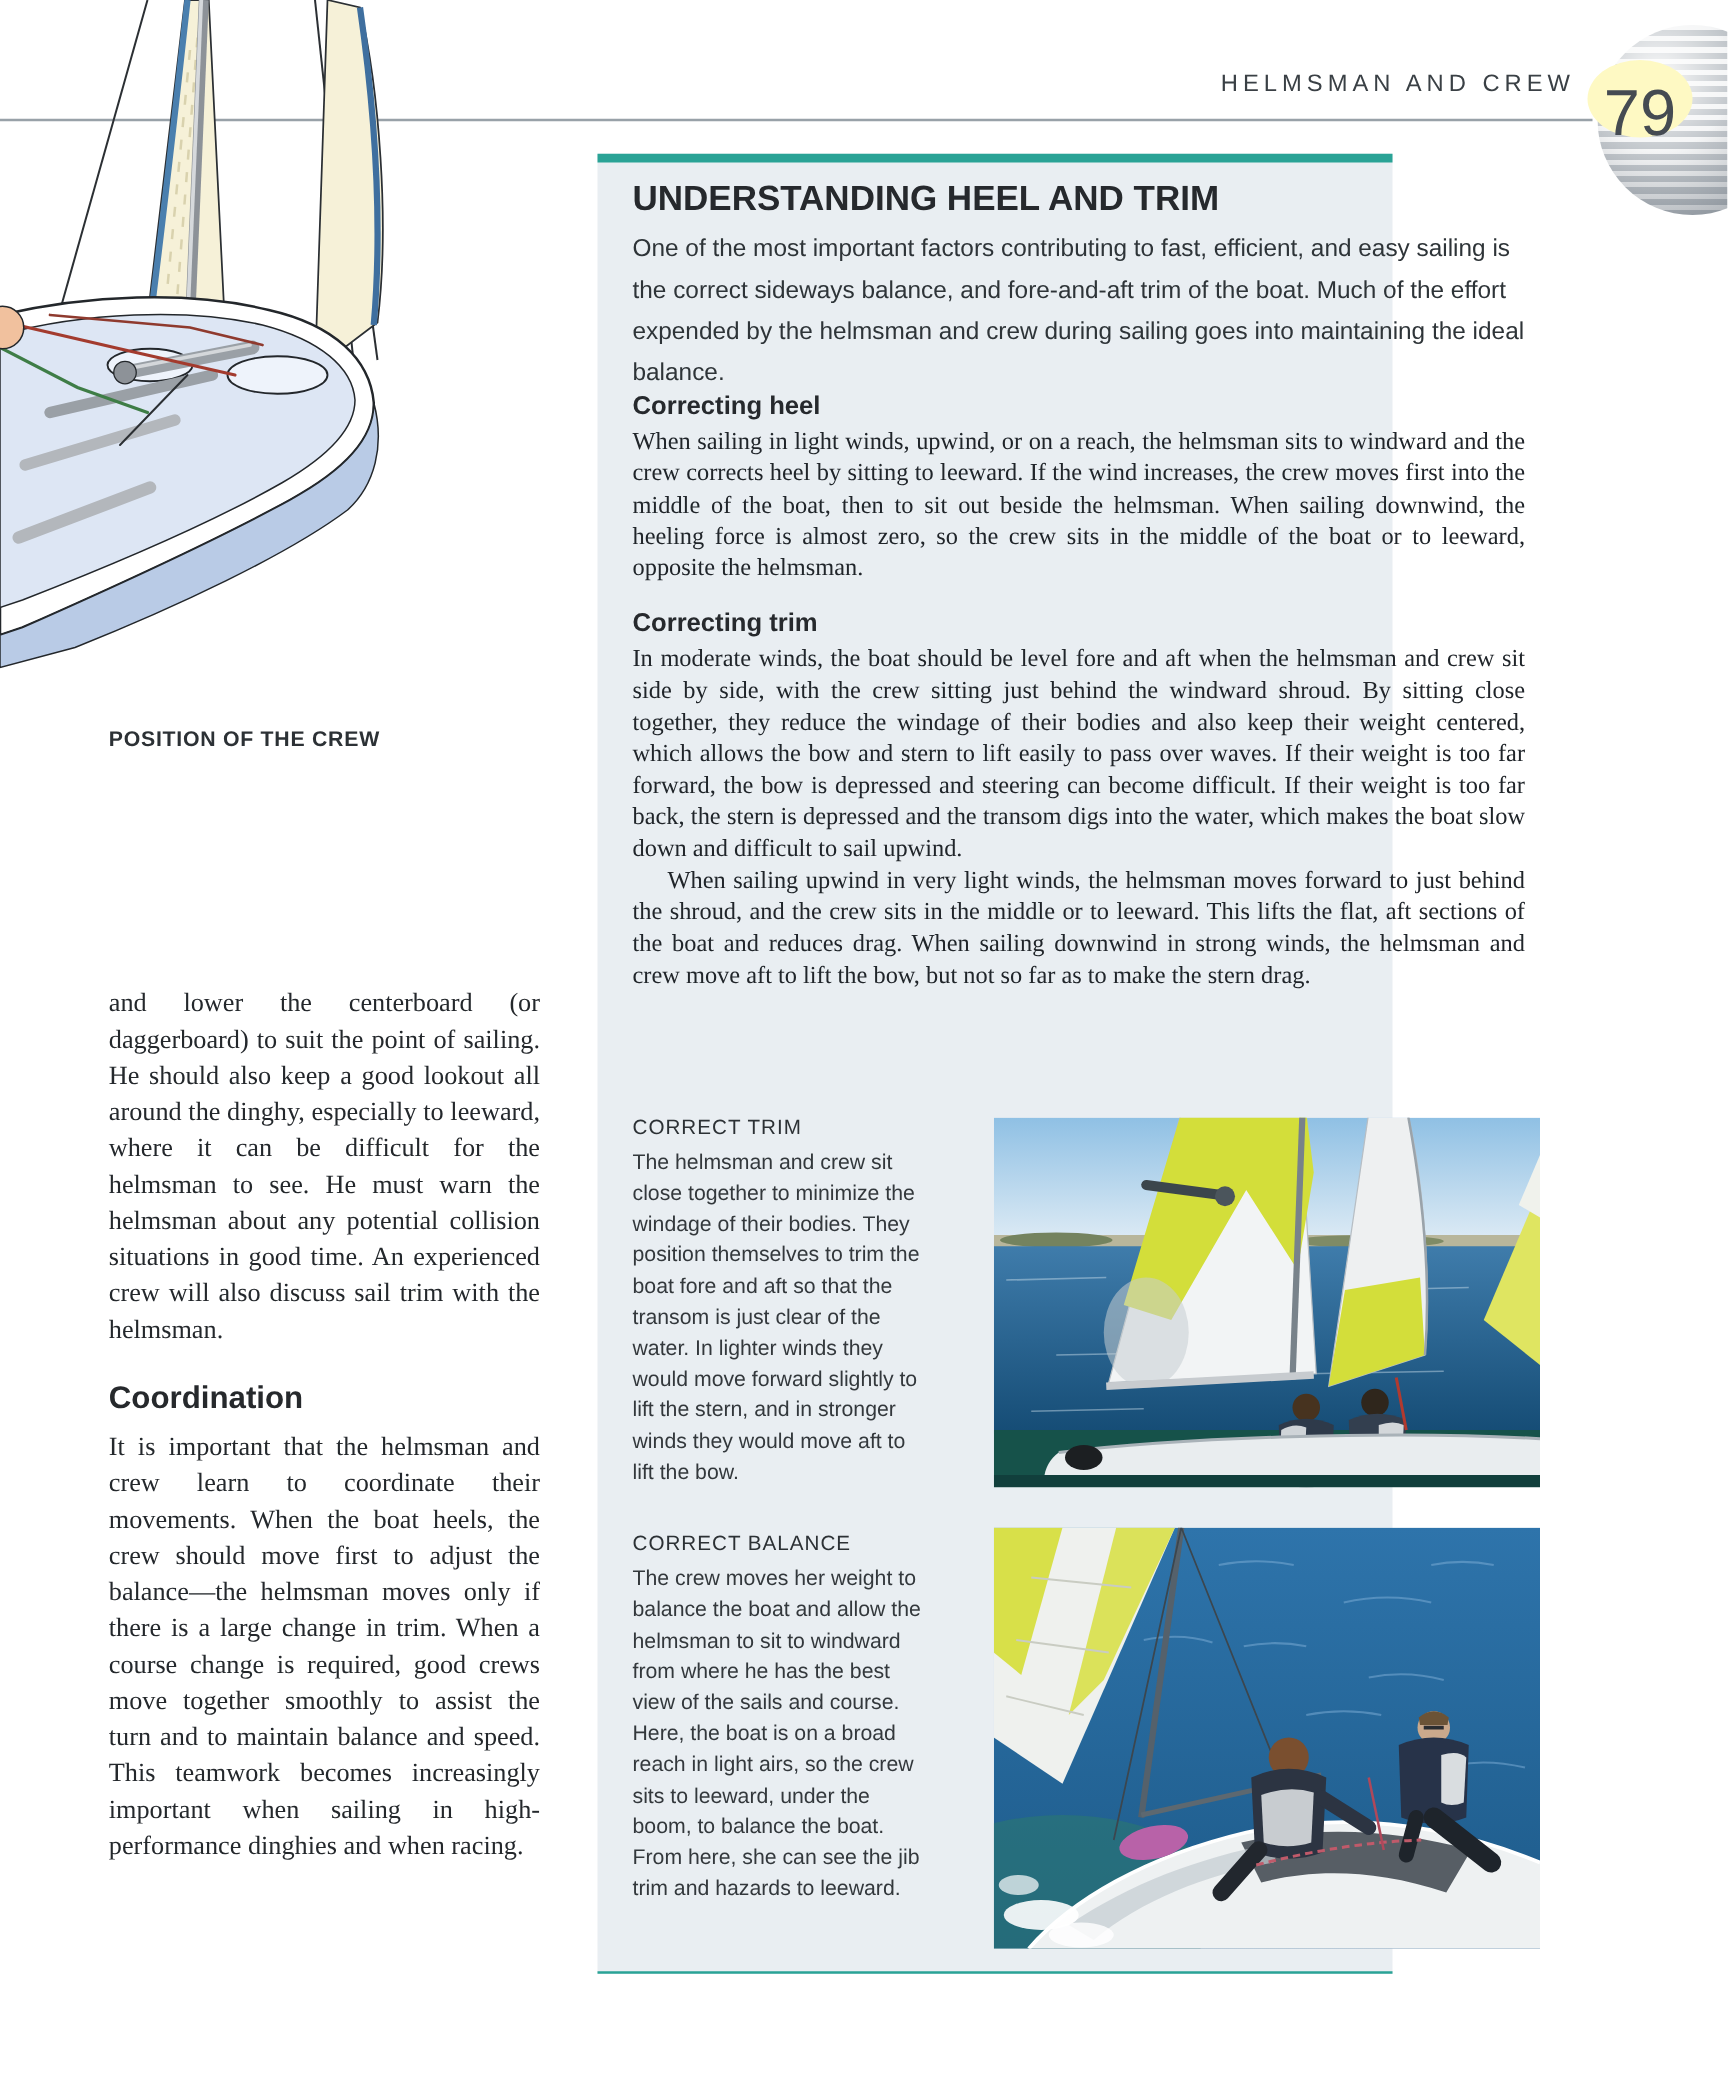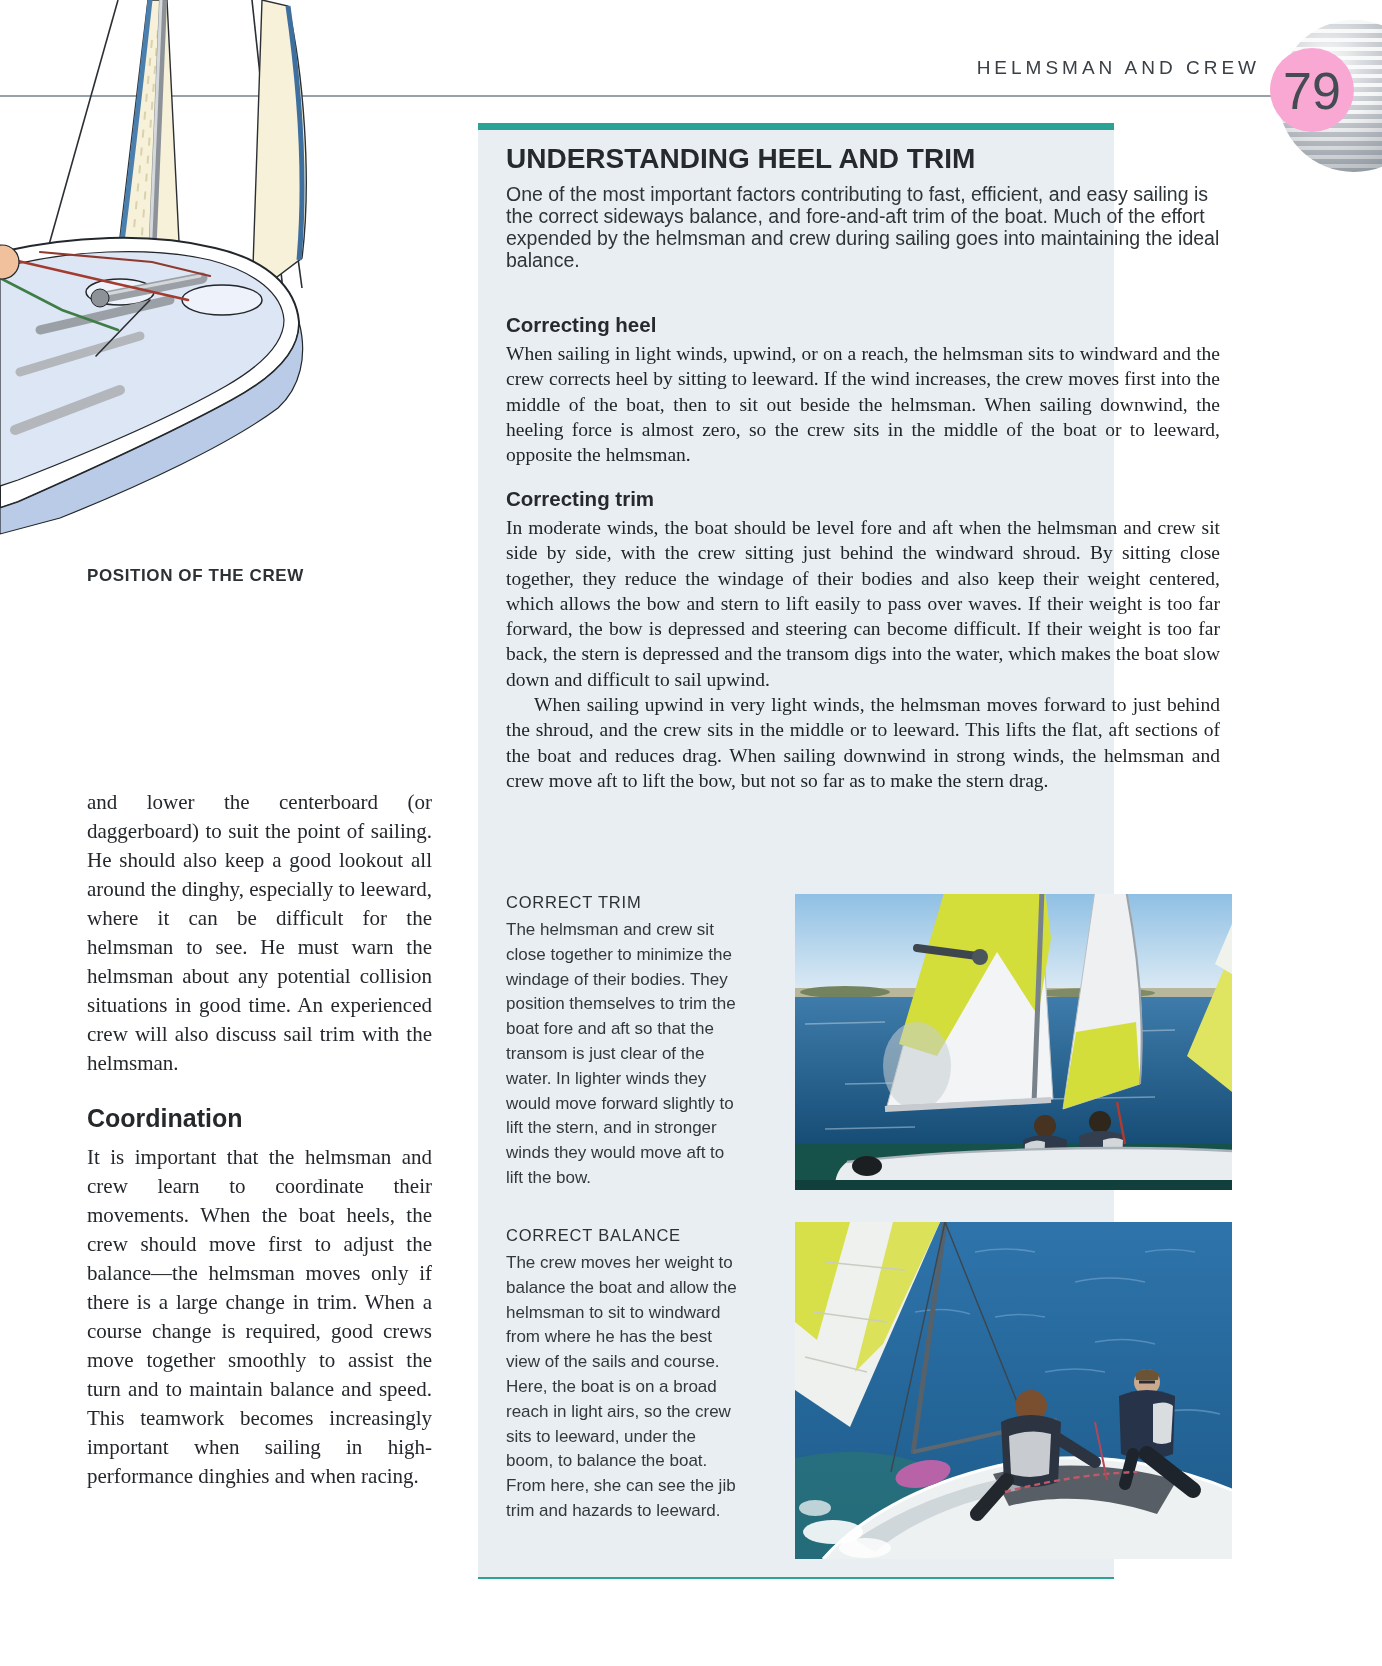--- a/index.html
+++ b/index.html
@@ -6,38 +6,38 @@
   .page{position:relative;width:1382px;height:1666px;background:#ffffff;overflow:hidden;
         font-family:"Liberation Sans",sans-serif;}
   
   .hdr-title{position:absolute;top:57px;left:0;width:1260px;text-align:right;
              font-size:19px;font-weight:400;letter-spacing:4px;color:#3a4045;}
   .hdr-rule{position:absolute;top:95px;left:0;width:1274px;height:2px;background:#98a1a8;}
   .sphere{position:absolute;left:1278px;top:20px;width:152px;height:152px;border-radius:50%;
           background:
             radial-gradient(circle at 32% 28%, rgba(255,255,255,.95) 0%, rgba(255,255,255,.25) 38%, rgba(105,114,124,.45) 78%, rgba(75,84,94,.62) 100%),
             repeating-linear-gradient(180deg,#f2f3f4 0px,#f2f3f4 4px,#b2b8be 4px,#b2b8be 9px);}
-  .pageno{position:absolute;left:1270px;top:48px;width:84px;height:84px;border-radius:50%;
-          background:#f9a8d4;text-align:center;line-height:86px;font-size:52px;font-weight:300;
+  .pageno{position:absolute;left:1270px;top:48px;width:84px;height:62px;border-radius:50%;
+          background:#fef9c3;text-align:center;line-height:86px;font-size:52px;font-weight:300;
           color:#454b52;}
   
   .illo{position:absolute;left:0;top:0;width:335px;height:535px;}
   .pos-caption{position:absolute;left:87px;top:566px;width:338px;}
-  .cap-head{font-size:17px;font-weight:700;letter-spacing:.6px;color:#2c3135;margin:0 0 7px 0;}
+  .cap-head{font-size:17px;font-weight:700;letter-spacing:.6px;color:#2c3135;margin:16px 0 7px 0;}
   .cap-body{font-size:17.5px;line-height:27px;color:#33383c;}
   .leftcol{position:absolute;left:87px;top:788px;width:345px;font-family:"Liberation Serif",serif;
            font-size:21px;line-height:29px;color:#24282c;text-align:justify;}
   .leftcol p{margin:0;}
   .coord-head{font-family:"Liberation Sans",sans-serif;font-size:25px;font-weight:700;
               color:#26292c;margin:26px 0 10px 0;text-align:left;}
   
   .panel{position:absolute;left:478px;top:123px;width:636px;height:1456px;box-sizing:border-box;
          background:#e9eef2;border-top:7px solid #2aa396;border-bottom:2px solid #2aa396;}
   .p-title{position:absolute;left:28px;top:13px;font-size:28px;font-weight:700;color:#26292d;}
-  .p-intro{position:absolute;left:28px;top:53px;width:726px;font-size:19.5px;line-height:22px;
+  .p-intro{position:absolute;left:28px;top:53px;width:726px;font-size:19.5px;line-height:33px;
            color:#2e3438;}
   .s-head{position:absolute;left:28px;font-size:20.5px;font-weight:700;color:#26292d;}
   .s-body{position:absolute;left:28px;width:714px;font-family:"Liberation Serif",serif;
           font-size:19.5px;line-height:25.3px;color:#20252a;text-align:justify;}
   .s-body p{margin:0;}
   .s-body p.indent{text-indent:28px;}
   .figcap{position:absolute;left:28px;width:232px;}
   .figcap-head{font-size:16.5px;font-weight:400;letter-spacing:.8px;color:#2c3135;margin:0 0 6px 0;}
   .figcap-body{font-size:17px;line-height:24.8px;color:#33383c;}
   .photo{position:absolute;overflow:hidden;}

